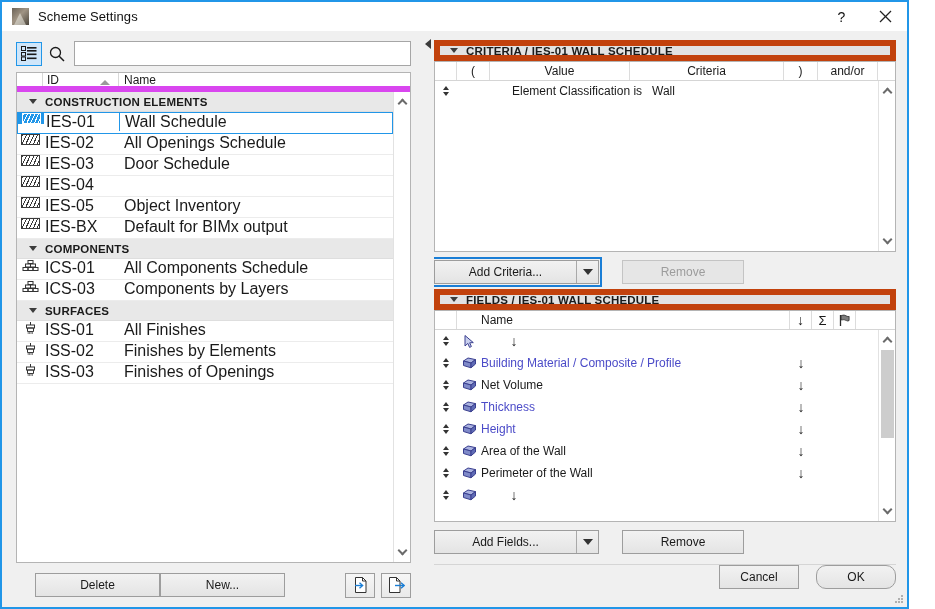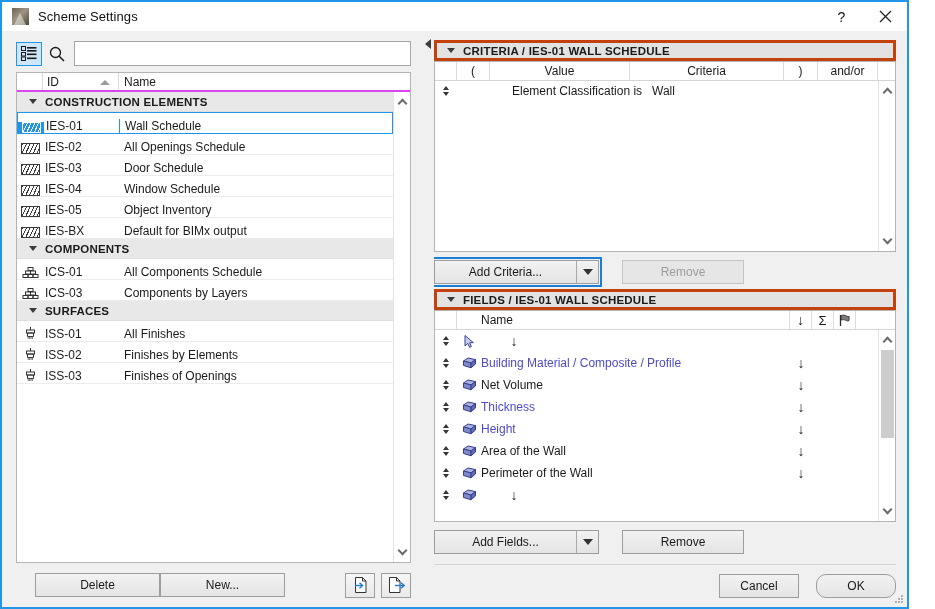--- a/index.html
+++ b/index.html
@@ -147,21 +147,21 @@
     flex: 1;
     display: flex;
     flex-direction: column;
     min-height: 0;
   }
   .list-head {
     display: flex;
     height: 19px;
     flex: none;
     background: #fff;
-    border-bottom: 2px solid #d946ef;
+    border-bottom: 6px solid #d946ef;
     font-size: 12px;
   }
   .lh-gap { width: 26px; border-right: 1px solid #d8d8d8; flex:none; }
   .lh-id {
     width: 76px; flex: none;
     border-right: 1px solid #d8d8d8;
     display: flex; align-items: center;
     padding-left: 4px;
     position: relative;
   }
@@ -200,23 +200,23 @@
   .grp-caret {
     width: 0; height: 0;
     border-left: 4.5px solid transparent;
     border-right: 4.5px solid transparent;
     border-top: 5px solid #3c3c3c;
     margin-right: 8px;
   }
   .item-row {
     height: 21px;
     display: flex;
-    align-items: flex-end;
+    align-items: flex-start;
     border-bottom: 1px solid #ececec;
-    font-size: 12px;
+    font-size: 16px;
   }
   .item-row.selected {
     border: 1px solid #2196e8;
     height: 22px;
   }
   .item-icon {
     width: 26px; flex: none;
     display: flex; align-items: center; justify-content: center;
   }
   .item-row.selected .item-icon { background: #2196e8; }
@@ -292,21 +292,21 @@
     border: 1px solid #9d9d9d;
     background: linear-gradient(#f6f6f6,#e9e9e9);
     display:flex; align-items:center; justify-content:center;
     margin-left: 6px;
   }
 
   
   .panel-header {
     height: 21px;
     background: #e2e2e2;
-    border: 3px solid #c2410c;
+    border: 6px solid #c2410c;
     display: flex;
     align-items: center;
     padding-left: 10px;
     font-weight: bold;
     font-size: 11.5px;
     letter-spacing: .2px;
     flex: none;
   }
   .panel-header .grp-caret { border-top-color:#3c3c3c; }
   .sec { display: flex; flex-direction: column; min-height: 0; }
@@ -396,21 +396,20 @@
 
   .foot-sep {
     height: 1px;
     background: #d5d5d5;
     margin: 10px 0 0 0;
     flex: none;
   }
   .dialog-footer {
     height: 42px;
     display: flex;
-    align-items: center;
     justify-content: flex-end;
     flex: none;
   }
   .btn-cancel { width: 80px; }
   .btn-ok { width: 80px; margin-left: 17px; border-radius: 10px; }
 
   .resize-grip {
     position: absolute;
     right: 3px; bottom: 3px;
     width: 10px; height: 10px;
@@ -505,21 +504,20 @@
                   <span class="ico-wall"></span>
                 </span>
                 <span class="item-id">IES-03</span>
                 <span class="item-name">Door Schedule</span>
               </div>
               <div class="item-row">
                 <span class="item-icon">
                   <span class="ico-wall"></span>
                 </span>
                 <span class="item-id">IES-04</span>
-                <span class="item-name">Window Schedule</span>
               </div>
               <div class="item-row">
                 <span class="item-icon">
                   <span class="ico-wall"></span>
                 </span>
                 <span class="item-id">IES-05</span>
                 <span class="item-name">Object Inventory</span>
               </div>
               <div class="item-row">
                 <span class="item-icon">

